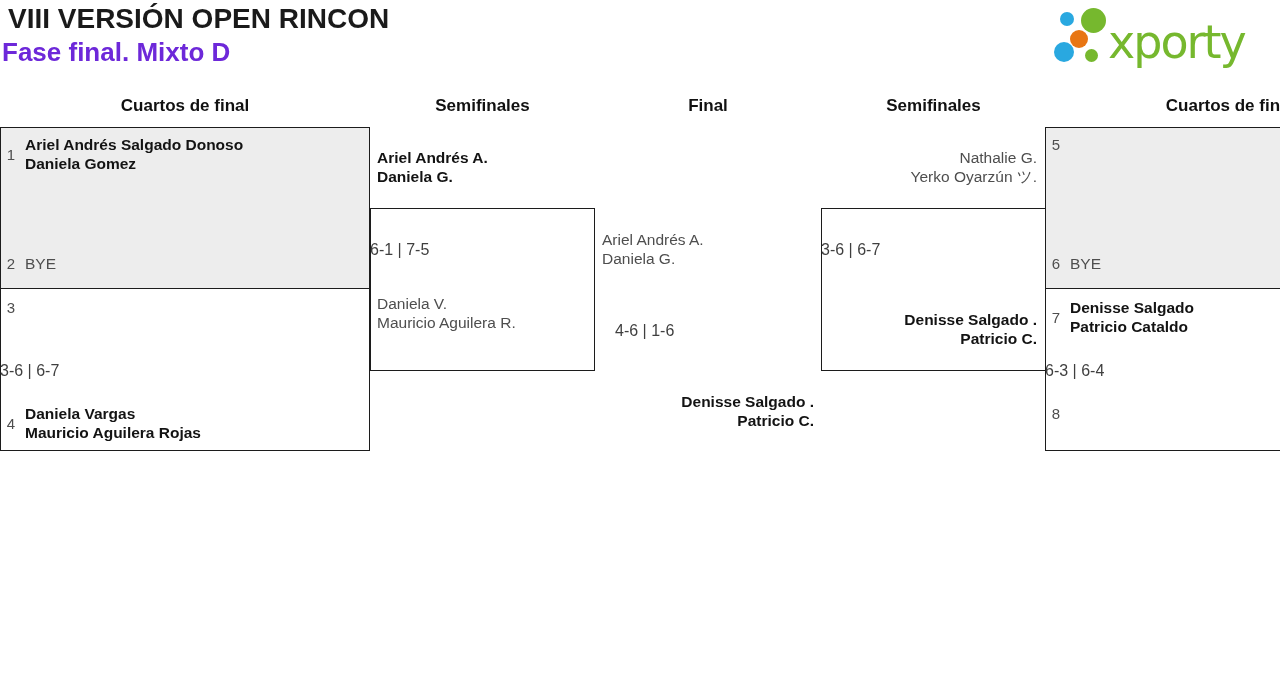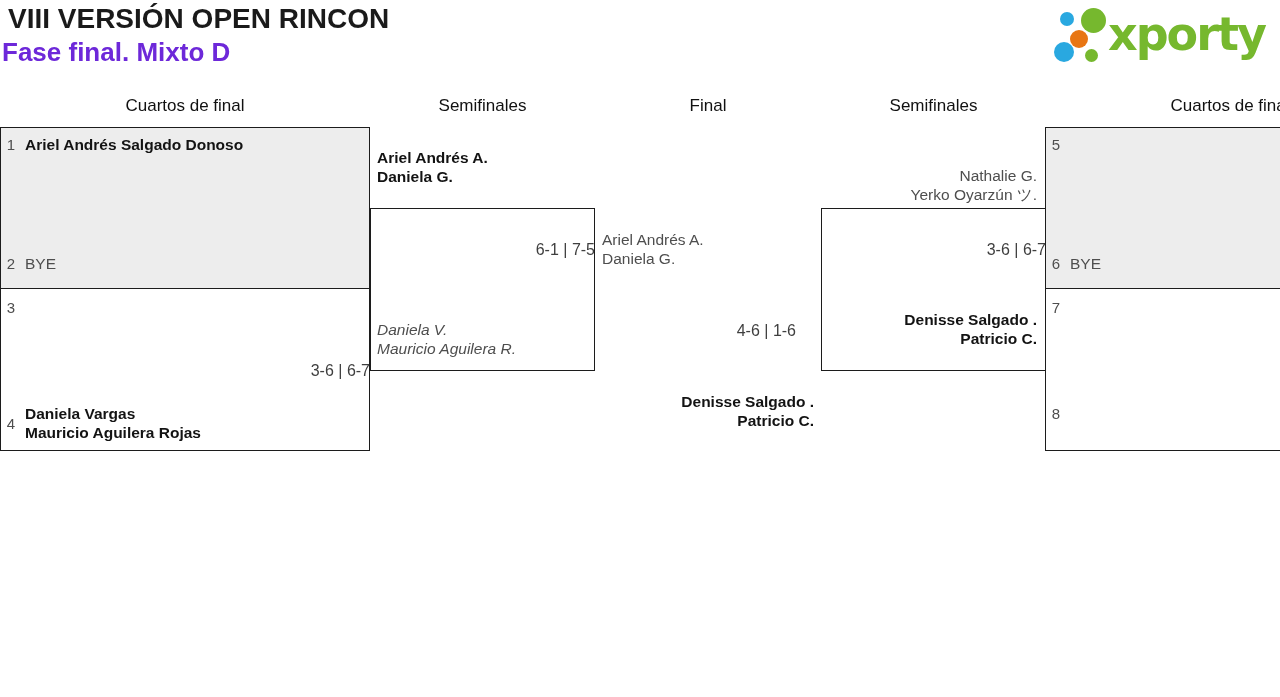--- a/index.html
+++ b/index.html
@@ -14,41 +14,41 @@
   .abs { position:absolute; }
 
   
   .title-line1 { position:absolute; left:8px; top:3px; font-size:28px; font-weight:700; line-height:32px; color:#1a1a1a; }
   .title-line2 { position:absolute; left:2px; top:37px; font-size:26px; font-weight:700; line-height:30px; color:#6d28d9; }
 
   
   .logo { position:absolute; left:1048px; top:5px; width:228px; height:62px; cursor:pointer; }
   .dot { position:absolute; border-radius:50%; }
   .logo-text {
-    position:absolute; left:60px; top:4px;
+    position:absolute; left:60px; top:12px;
     font-family:"DejaVu Sans", sans-serif;
-    font-size:46px; font-weight:700; letter-spacing:-2px;
+    font-size:46px; font-weight:400; letter-spacing:-2px;
     color:#76b82e; line-height:50px;
   }
 
   
-  .rh { position:absolute; top:96px; text-align:center; font-size:17px; font-weight:400; color:#111111; line-height:20px; }
+  .rh { position:absolute; top:96px; text-align:center; font-size:17px; font-weight:700; color:#111111; line-height:20px; }
 
   
   .box { position:absolute; border:1px solid #1c1c1c; box-sizing:border-box; background:#ffffff; }
   .box.shaded { background:#ededed; }
 
   
   .row { position:absolute; display:flex; align-items:center; gap:9px; }
   .seed { font-size:15px; color:#4e4e4e; min-width:10px; text-align:center; line-height:19px; }
   .team { font-size:15.5px; line-height:19px; color:#4e4e4e; font-weight:400; }
   .team.w { font-weight:700; color:#131313; }
   .team.ra { text-align:right; }
 
-  .score { position:absolute; text-align:right; font-size:16px; color:#3f3f3f; line-height:17px; }
+  .score { position:absolute; text-align:left; font-size:16px; color:#3f3f3f; line-height:17px; }
 </style>
 </head>
 <body>
 
 <div class="title-line1">VIII VERSIÓN OPEN RINCON</div>
 <div class="title-line2">Fase final. Mixto D</div>
 
 <div class="logo">
   <span class="dot" style="left:12px;top:7px;width:14px;height:14px;background:#29a8e0;"></span>
   <span class="dot" style="left:33px;top:3px;width:25px;height:25px;background:#76b82e;"></span>
@@ -68,20 +68,21 @@
 <div class="box" style="left:0;top:288px;width:370px;height:163px;"></div>
 <div class="box" style="left:370px;top:208px;width:225px;height:163px;"></div>
 <div class="box" style="left:821px;top:208px;width:225px;height:163px;"></div>
 <div class="box shaded" style="left:1045px;top:127px;width:370px;height:162px;"></div>
 <div class="box" style="left:1045px;top:288px;width:370px;height:163px;"></div>
 
 <div class="row" style="left:6px;top:135px;">
   <span class="seed">1</span>
   <span class="team w">
     <div>Ariel Andrés Salgado Donoso</div>
+    <div>Daniela Gomez</div>
   </span>
 </div>
 <div class="row" style="left:6px;top:254px;">
   <span class="seed">2</span>
   <span class="team">
     <div>BYE</div>
   </span>
 </div>
 
 <div class="row" style="left:6px;top:298px;">
@@ -101,47 +102,51 @@
 </div>
 <div class="row" style="left:1051px;top:254px;">
   <span class="seed">6</span>
   <span class="team">
     <div>BYE</div>
   </span>
 </div>
 
 <div class="row" style="left:1051px;top:298px;">
   <span class="seed">7</span>
+  <span class="team w">
+    <div>Denisse Salgado</div>
+    <div>Patricio Cataldo</div>
+  </span>
 </div>
 <div class="score" style="left:1045px;top:362px;width:370px;">6-3 | 6-4</div>
 <div class="row" style="left:1051px;top:404px;">
   <span class="seed">8</span>
 </div>
 
 <div class="team w abs" style="left:377px;top:148px;">
   <div>Ariel Andrés A.</div>
   <div>Daniela G.</div>
 </div>
 <div class="score" style="left:370px;top:241px;width:225px;">6-1 | 7-5</div>
-<div class="team abs" style="left:377px;top:320px;font-style:italic;">
+<div class="team abs" style="left:377px;top:294px;">
   <div>Daniela V.</div>
   <div>Mauricio Aguilera R.</div>
 </div>
 
-<div class="team ra abs" style="left:821px;top:148px;width:216px;margin-top:18px;">
+<div class="team ra abs" style="left:821px;top:148px;width:216px;">
   <div>Nathalie G.</div>
   <div>Yerko Oyarzún ツ.</div>
 </div>
 <div class="score" style="left:821px;top:241px;width:225px;">3-6 | 6-7</div>
 <div class="team w ra abs" style="left:821px;top:310px;width:216px;">
   <div>Denisse Salgado .</div>
   <div>Patricio C.</div>
 </div>
 
 <div class="team abs" style="left:602px;top:230px;">
   <div>Ariel Andrés A.</div>
   <div>Daniela G.</div>
 </div>
-<div class="score" style="left:570px;top:322px;width:226px;">4-6 | 1-6</div>
+<div class="score" style="left:615px;top:322px;width:226px;">4-6 | 1-6</div>
 <div class="team w ra abs" style="left:595px;top:392px;width:219px;">
   <div>Denisse Salgado .</div>
   <div>Patricio C.</div>
 </div>
 
 </body></html>

